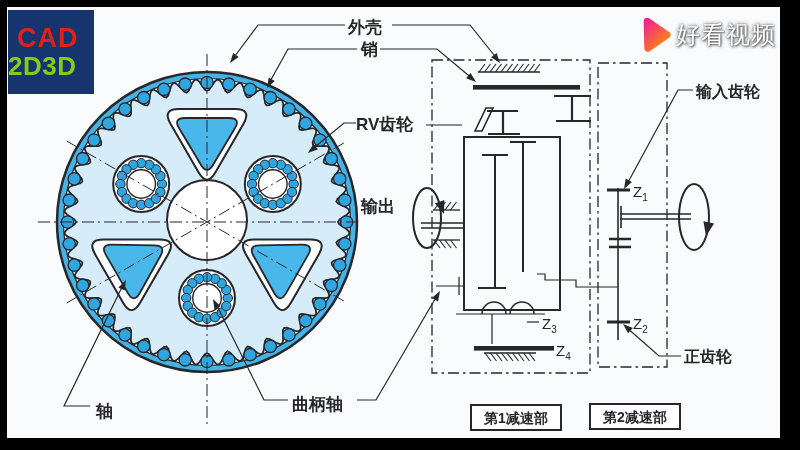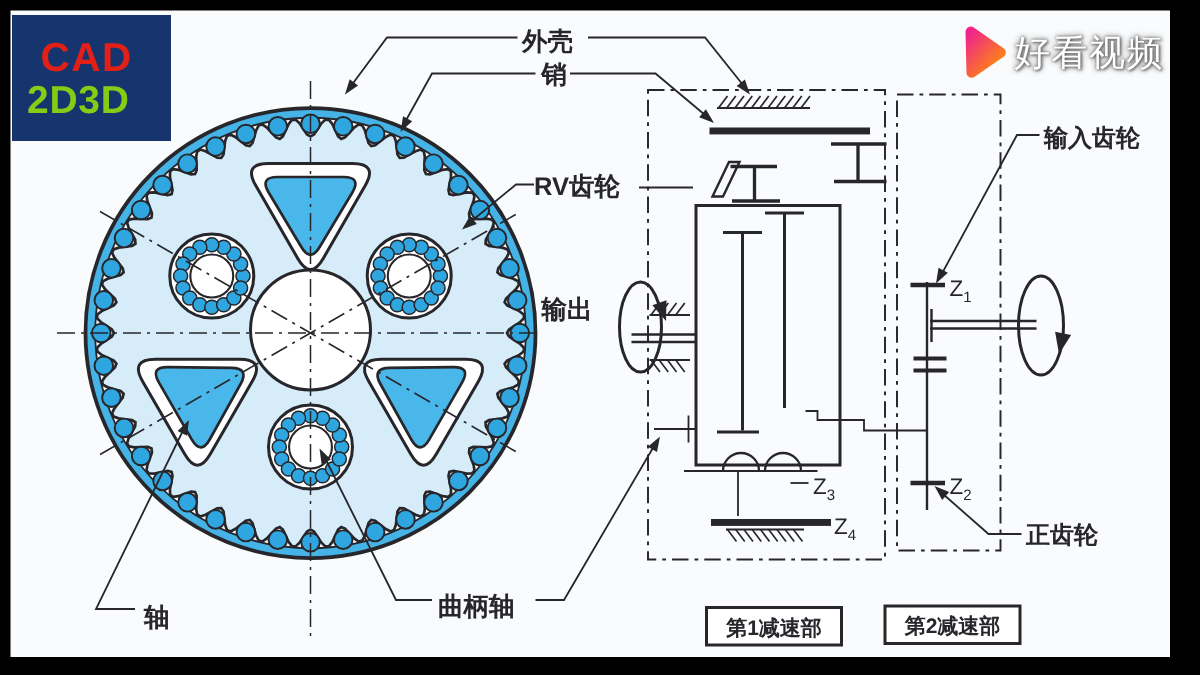--- a/index.html
+++ b/index.html
@@ -19,24 +19,24 @@
   .sm{font-size:16px;}
   .z{font-size:15px;fill:var(--ink);}
   .zs{font-size:10px;}
   .sec{font-weight:600;font-size:14px;fill:var(--ink);}
   .secbox{fill:#ffffff;stroke:var(--ink);stroke-width:2;}
   .bar{position:absolute;background:var(--frame,#000);}
   #bar-top{left:0;top:0;width:800px;height:7px;}
   #bar-left{left:0;top:0;width:7px;height:438px;}
   #bar-right{left:780px;top:0;width:20px;height:450px;}
   #bar-bottom{left:0;top:438px;width:800px;height:12px;}
-  .logo{position:absolute;left:8px;top:10px;width:106px;height:84px;
+  .logo{position:absolute;left:8px;top:10px;width:86px;height:84px;
         background:var(--logo-bg,#16346d);box-sizing:border-box;
         display:flex;flex-direction:column;justify-content:center;
-        padding-left:10px;line-height:1.04;}
+        line-height:1.04;}
   .logo .l1{color:var(--logo-red,#e22018);font-weight:800;font-size:27px;letter-spacing:1px;margin-left:9px;}
   .logo .l2{color:#84cc16;font-weight:800;font-size:26px;letter-spacing:.5px;}
   .wm{position:absolute;left:640px;top:15px;display:flex;align-items:center;gap:4px;}
   .wm .txt{color:#fff;font-size:24px;font-weight:400;letter-spacing:1px;
            text-shadow:0 0 4px rgba(100,100,100,.95),0 0 2px rgba(100,100,100,.9),1px 1px 2px rgba(80,80,80,.8);}
 </style>
 </head>
 <body>
 
 <div class="stage">

